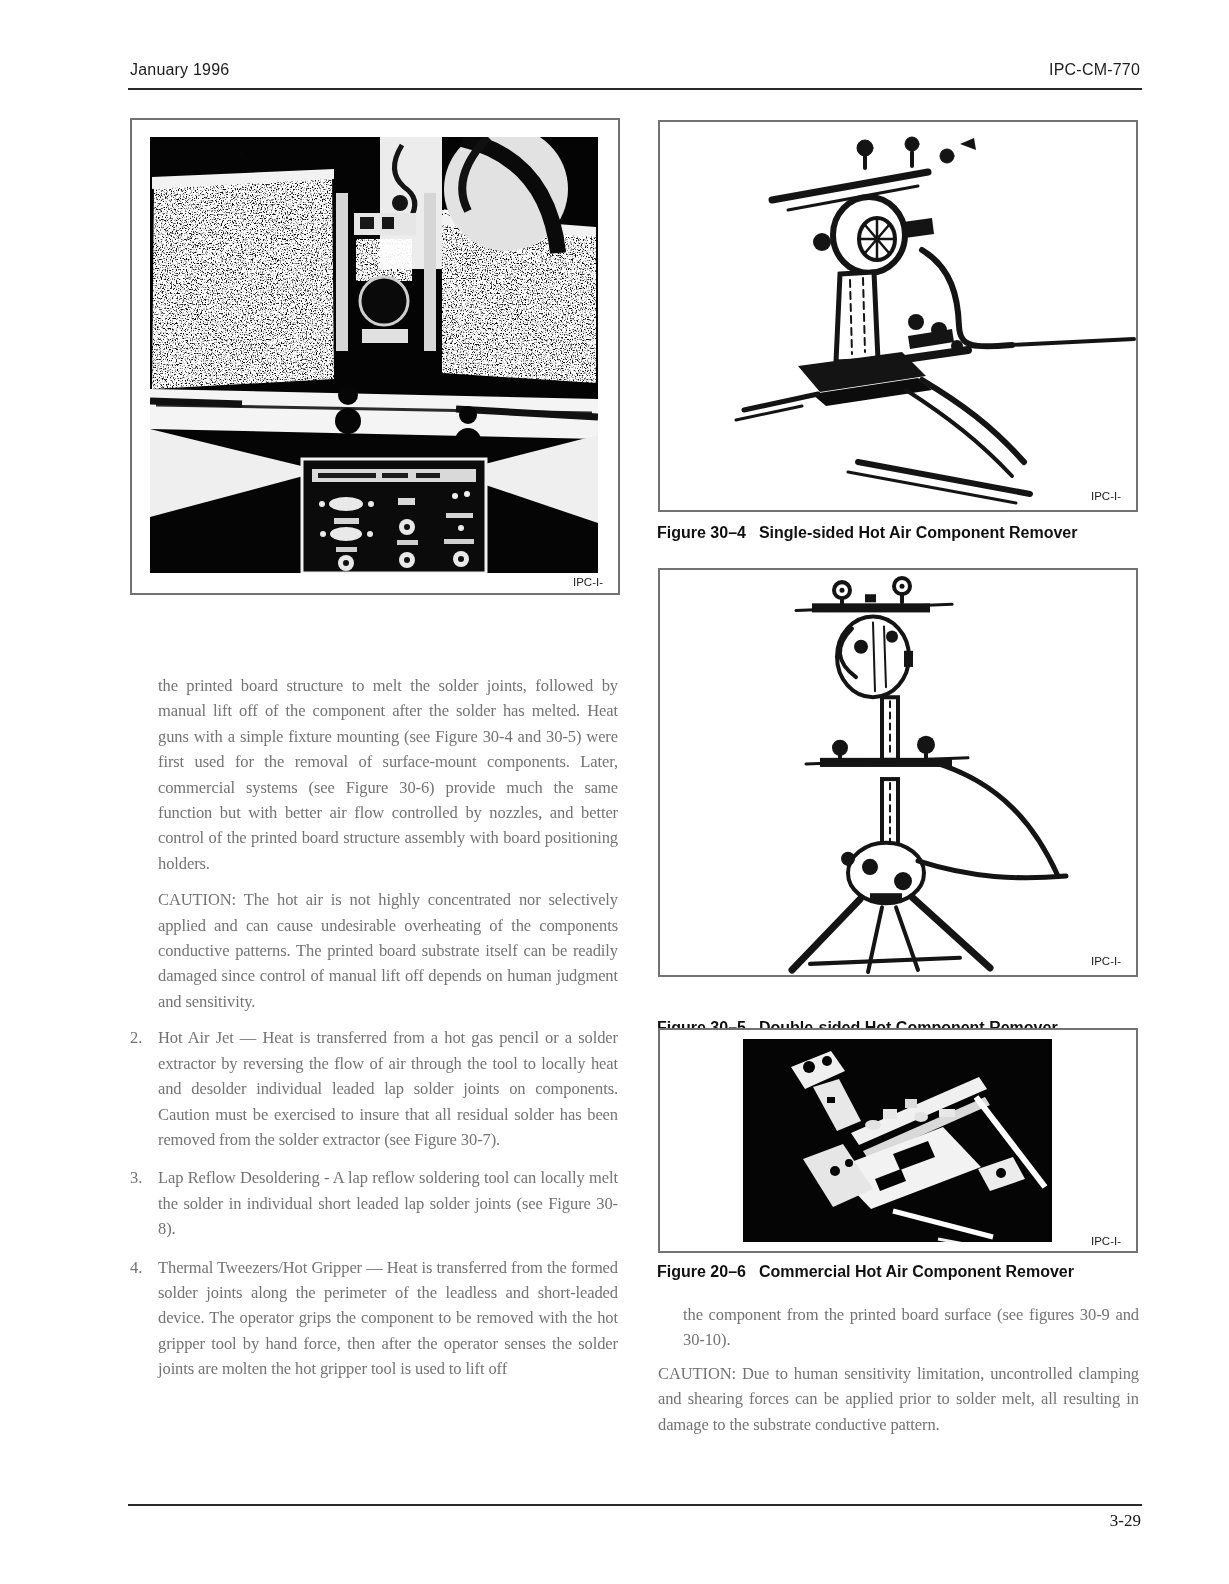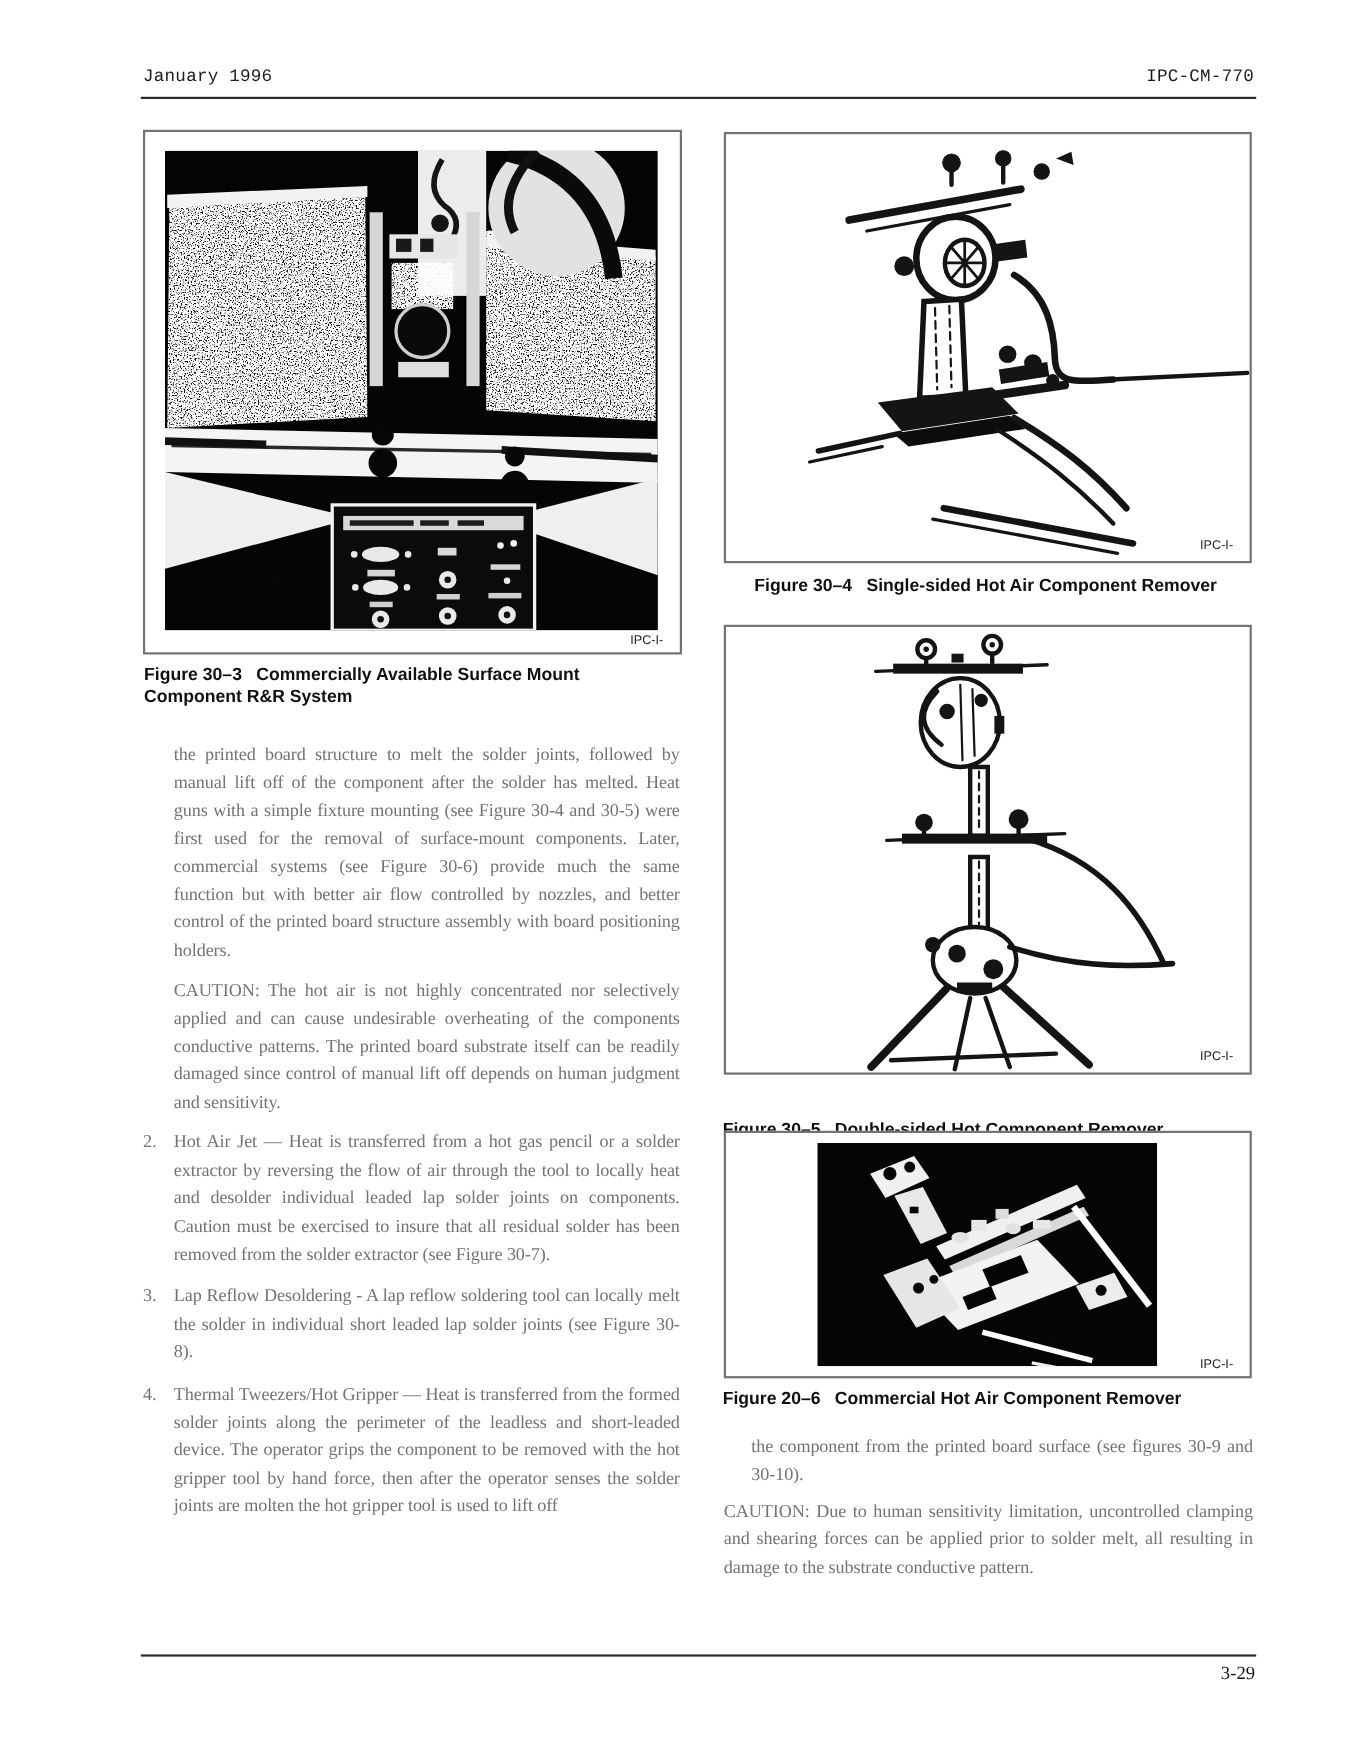--- a/index.html
+++ b/index.html
@@ -1,19 +1,19 @@
 <!DOCTYPE html>
 <html><head>
 <meta charset="utf-8">
 <style>
   html,body{margin:0;padding:0;background:#e8e8e8;}
   .page{position:relative;width:1229px;height:1584px;background:#ffffff;overflow:hidden;
         font-family:"Liberation Serif",serif;color:#141414;}
   
-  .hdr{position:absolute;top:61px;font-family:Liberation Mono, monospace;font-size:16px;
+  .hdr{position:absolute;top:61px;font-family:Liberation Sans, sans-serif;font-size:16px;
        color:#1c1c1c;letter-spacing:.2px;text-align:right;}
   .hdr-left{left:130px;}
   .hdr-right{right:89px;}
   .rule{position:absolute;height:2px;background:#2b2b2b;}
   .hdr-rule{left:128px;width:1014px;top:88px;}
   .ftr-rule{left:128px;width:1014px;top:1504px;}
   .page-num{position:absolute;top:1511px;right:88px;font-size:17px;color:#141414;}
   
   .figframe{position:absolute;border:2px solid #737373;background:#fff;}
   .fig3{left:130px;top:118px;width:486px;height:473px;}
@@ -25,21 +25,21 @@
   .draw{position:absolute;left:0;top:0;right:0;bottom:0;}
   .photo6{position:absolute;left:83px;top:9px;width:309px;height:203px;}
   .credit{position:absolute;right:15px;bottom:5px;font-family:"Liberation Sans",sans-serif;
           font-size:11.5px;color:#222;}
   .fig4 .credit,.fig5 .credit{bottom:8px;}
   .fig6 .credit{bottom:4px;}
   
   .caption{position:absolute;font-family:"Liberation Sans",sans-serif;font-weight:bold;
            font-size:16px;line-height:20px;color:#101010;}
   .cap3{left:131px;top:604px;width:470px;}
-  .cap4{left:657px;top:523px;width:478px;text-align:center;}
+  .cap4{left:657px;top:523px;width:478px;}
   .cap5{left:657px;top:1018px;width:478px;}
   .cap6{left:657px;top:1262px;width:478px;}
   .cap-label{margin-right:13px;}
   
   .body-col{position:absolute;font-size:16.5px;line-height:25.4px;letter-spacing:-0.1px;color:#737373;}
   .left-col{left:130px;top:673px;width:488px;}
   .right-col{left:658px;top:1302px;width:481px;}
   .body-col p{margin:0;text-align:justify;}
   .hang{margin:0 0 11px 28px !important;}
   .cont{margin:0 0 8px 25px !important;}
@@ -129,23 +129,20 @@
         <rect x="296" y="376" width="27" height="5" fill="#d5d5d5"></rect>
         <circle cx="311" cy="391" r="3" fill="#e9e9e9"></circle>
         <rect x="294" y="402" width="30" height="5" fill="#cfcfcf"></rect>
         <circle cx="311" cy="422" r="8" fill="#e9e9e9"></circle>
           <circle cx="311" cy="422" r="3" fill="#111"></circle>
         <rect x="0" y="0" width="448" height="436" fill="#fff" filter="url(#f3s)" opacity="0.45"></rect>
       </svg>
     </div>
     <span class="credit">IPC-I-</span>
   </div>
-  <div class="caption cap3">
-    <span class="cap-label">Figure 30–3</span><span>Commercially Available Surface Mount Component R&amp;R System</span>
-  </div>
 
   <div class="figframe fig4">
     <div class="draw">
       <svg viewBox="0 0 476 388" preserveAspectRatio="none" aria-hidden="true">
         <g stroke="#141414" fill="none" stroke-linecap="round">
           <line x1="112" y1="78" x2="268" y2="50" stroke-width="7"></line>
           <line x1="128" y1="88" x2="258" y2="64" stroke-width="3"></line>
           <line x1="205" y1="46" x2="205" y2="30" stroke-width="4"></line>
           <circle cx="205" cy="26" r="8" fill="#141414"></circle>
           <circle cx="252" cy="22" r="7" fill="#141414"></circle>

